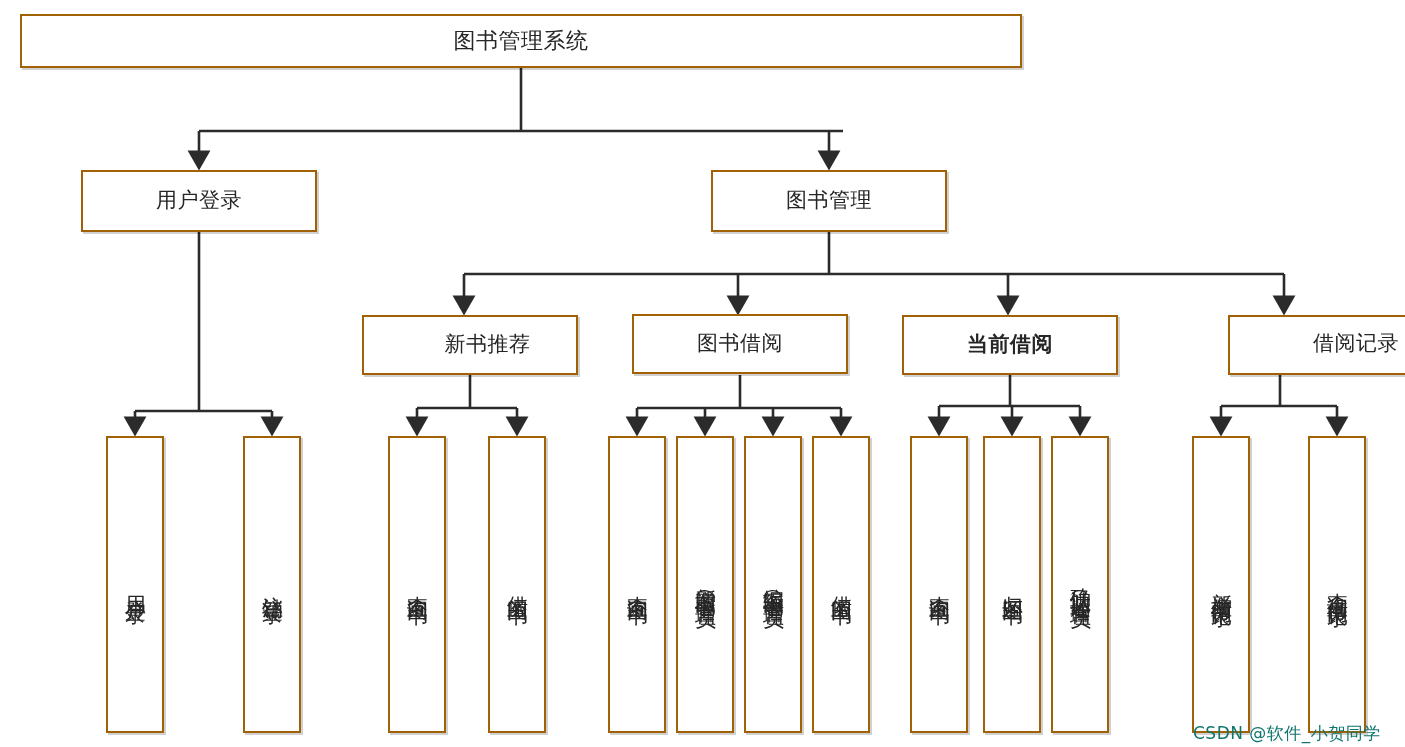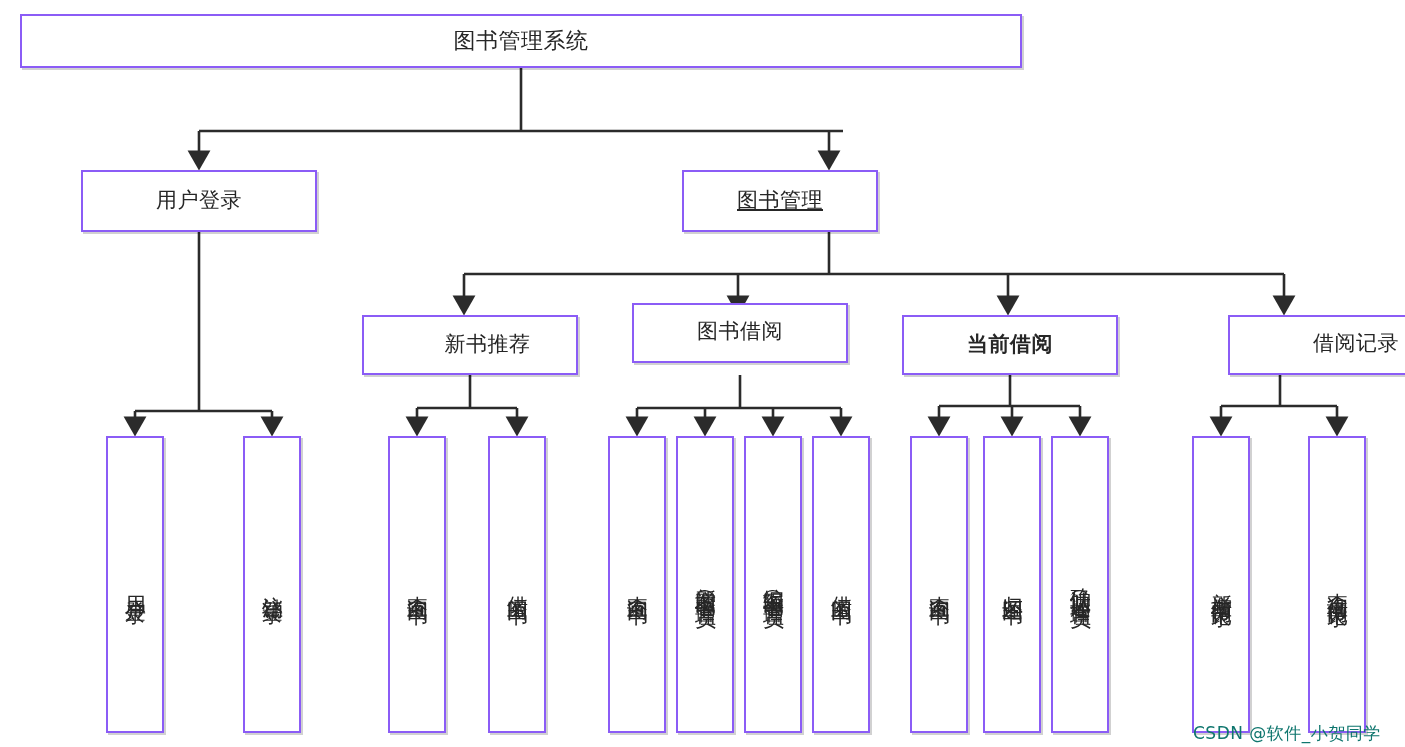--- a/index.html
+++ b/index.html
@@ -21,21 +21,21 @@
     position: absolute;
     left: 0;
     top: 0;
     width: 1405px;
     height: 747px;
     pointer-events: none;
   }
   .node {
     position: absolute;
     box-sizing: border-box;
-    border: 2px solid #8b5cf6;
+    border: 2px solid #a16207;
     background: #ffffff;
     box-shadow: 2px 2px 0 rgba(0,0,0,0.18);
     display: flex;
     align-items: center;
     justify-content: center;
     color: #262626;
   }
   .node .label {
     display: block;
     text-align: center;
@@ -124,28 +124,28 @@
     </g>
   </svg>
 
   <div class="node horiz root" style="left:20px; top:14px; width:1002px; height:54px;">
     <span class="label">图书管理系统</span>
   </div>
 
   <div class="node horiz" style="left:81px; top:170px; width:236px; height:62px;">
     <span class="label">用户登录</span>
   </div>
-  <div class="node horiz" style="left:682px; top:170px; width:196px; height:62px;text-decoration:underline;">
+  <div class="node horiz" style="left:711px; top:170px; width:236px; height:62px;">
     <span class="label">图书管理</span>
   </div>
 
   <div class="node horiz" style="left:362px; top:315px; width:216px; height:60px;padding-left:35px;">
     <span class="label">新书推荐</span>
   </div>
-  <div class="node horiz" style="left:632px; top:303px; width:216px; height:60px;font-family:Liberation Mono, monospace;">
+  <div class="node horiz" style="left:632px; top:314px; width:216px; height:60px;">
     <span class="label">图书借阅</span>
   </div>
   <div class="node horiz" style="left:902px; top:315px; width:216px; height:60px;font-weight:bold;">
     <span class="label">当前借阅</span>
   </div>
   <div class="node horiz" style="left:1228px; top:315px; width:256px; height:60px;font-family:Liberation Mono, monospace;">
     <span class="label">借阅记录</span>
   </div>
 
   <div class="node vert" style="left:106px; top:436px; width:58px; height:297px;">

